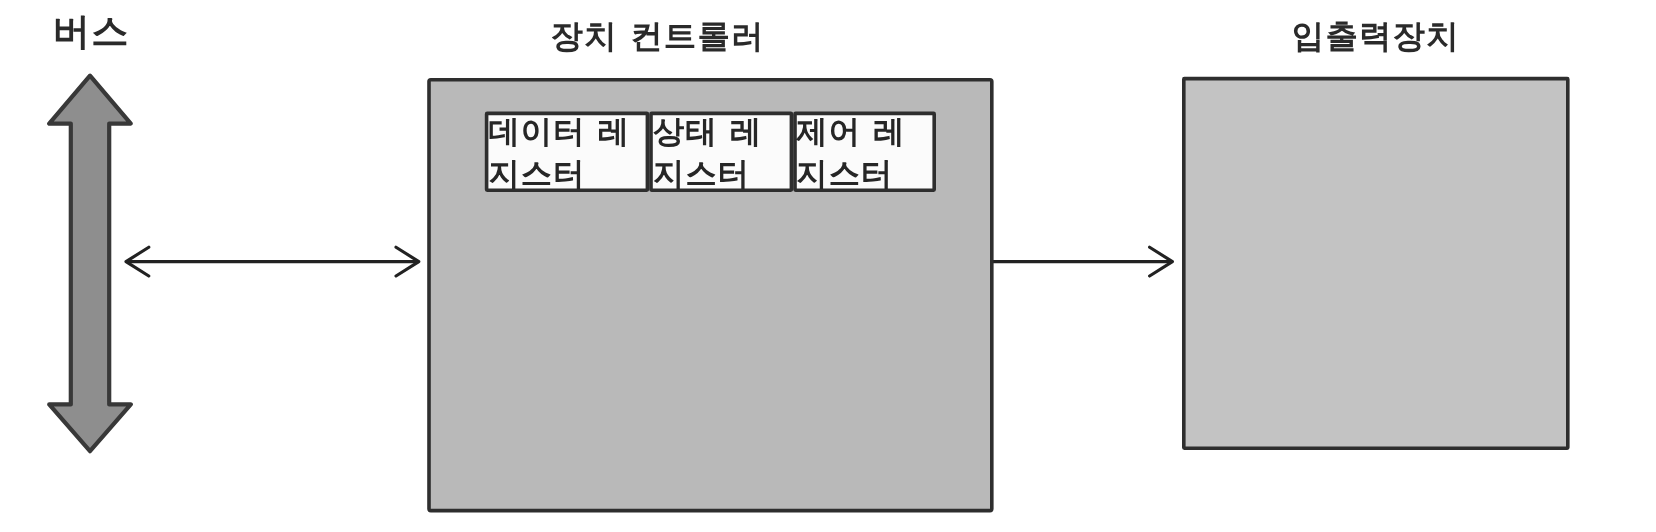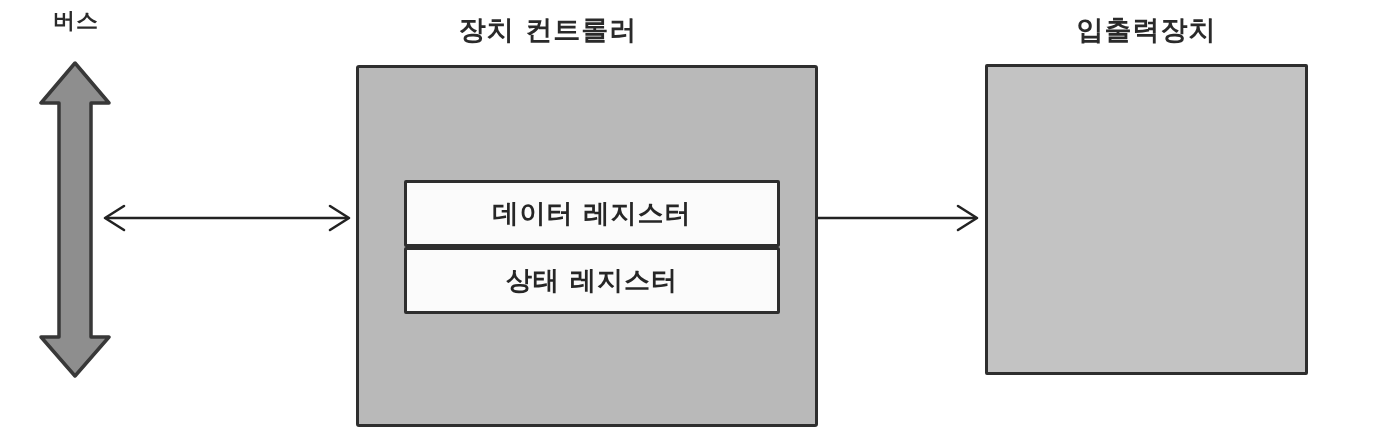--- a/index.html
+++ b/index.html
@@ -29,21 +29,21 @@
     text-align: center;
     font-weight: 600;
     color: #2a2a2a;
     letter-spacing: 1px;
     white-space: nowrap;
   }
   .bus-label {
     left: 30px;
     top: 6px;
     width: 92px;
-    font-size: 22px;
+    font-size: 31px;
   }
   .controller-title {
     left: 357px;
     top: 12px;
     width: 382px;
     font-size: 27px;
   }
   .io-title {
     left: 985px;
     top: 12px;
@@ -54,23 +54,23 @@
     position: absolute;
     left: 356px;
     top: 65px;
     width: 376px;
     height: 307px;
     background: #b9b9b9;
     border: 3px solid #2e2e2e;
     border-radius: 3px;
     box-sizing: content-box;
     display: flex;
-    flex-direction: column;
-    justify-content: center;
-    padding: 25px 35px 24px 45px;
+    flex-direction: row;
+    justify-content: flex-end;
+    padding: 25px 45px 24px 45px;
   }
   .register {
     height: 67px;
     background: #fbfbfb;
     border: 3px solid #2e2e2e;
     border-radius: 2px;
     box-sizing: border-box;
     display: flex;
     align-items: center;
     justify-content: center;
@@ -118,17 +118,20 @@
 
   <div class="label controller-title">장치 컨트롤러</div>
 
   <div class="controller-box">
     <div class="register">
       <span>데이터 레지스터</span>
     </div>
     <div class="register">
       <span>상태 레지스터</span>
     </div>
+    <div class="register">
+      <span>제어 레지스터</span>
+    </div>
   </div>
 
   <div class="io-box"></div>
 
 </div>
 
 </body></html>

